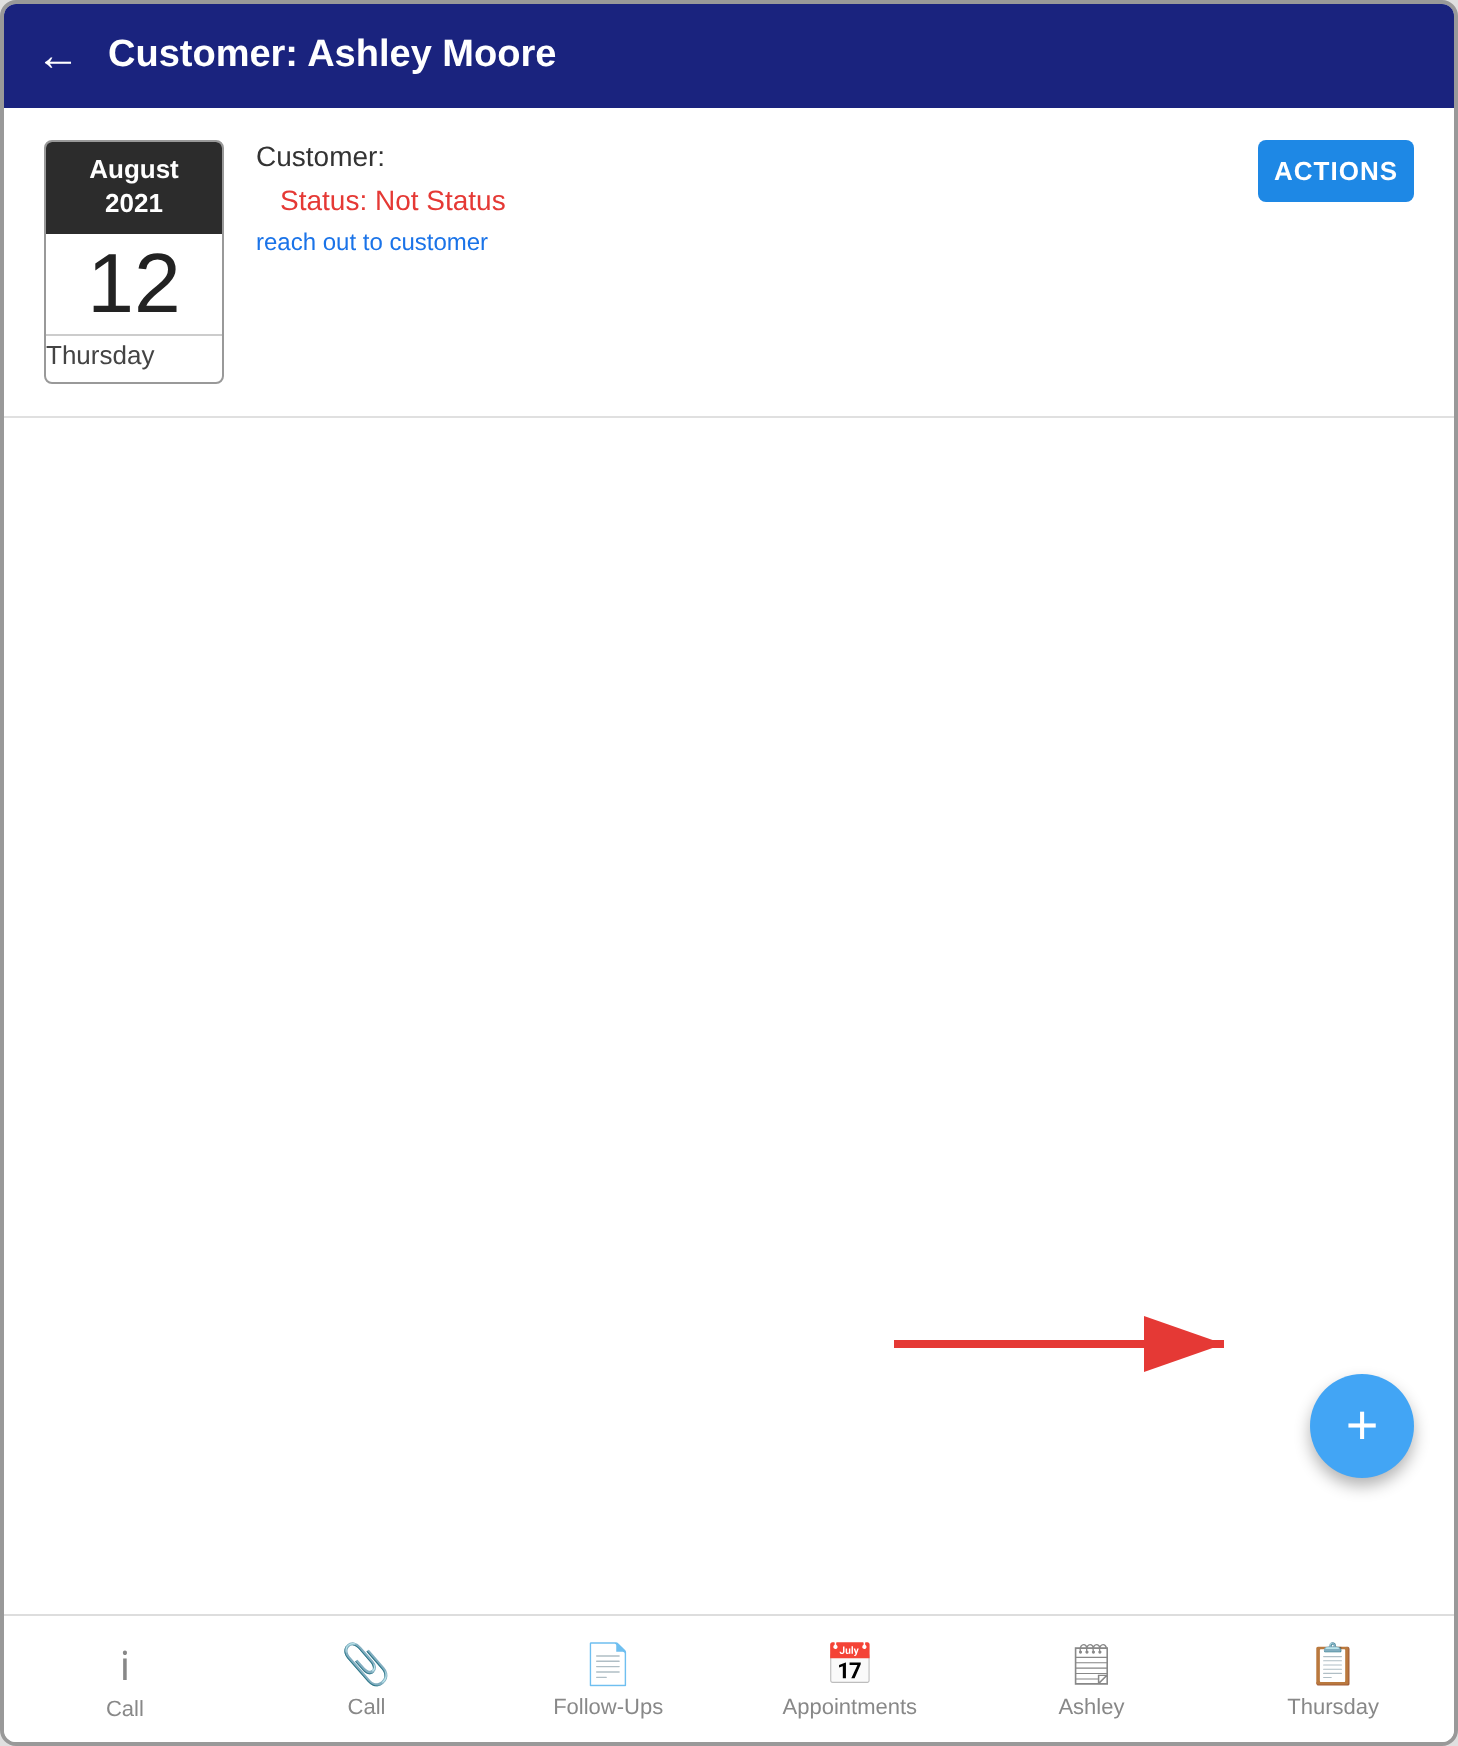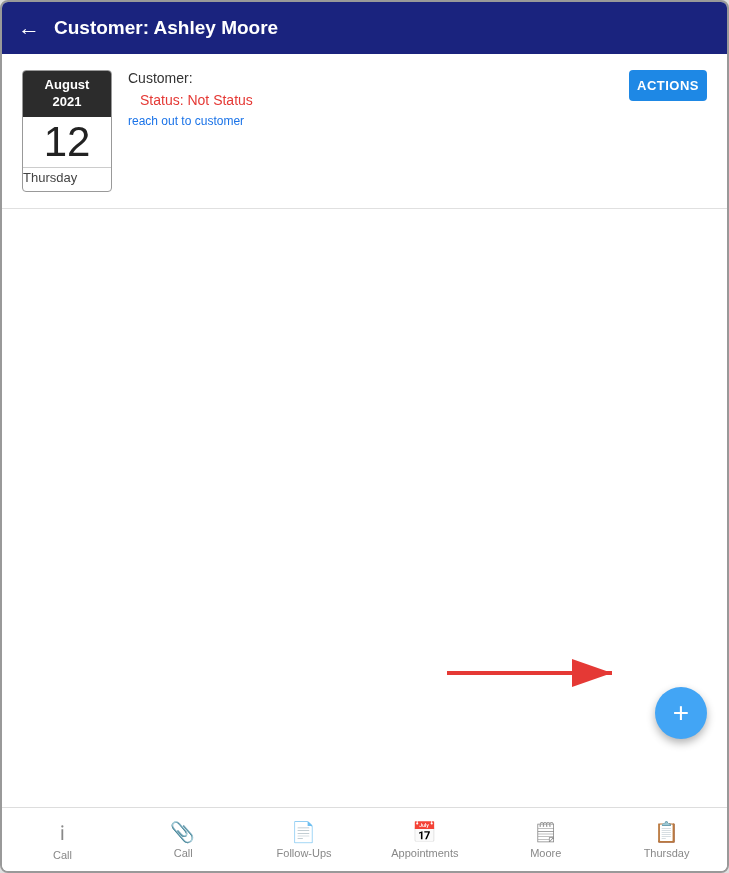--- a/index.html
+++ b/index.html
@@ -267,20 +267,20 @@
     <div class="nav-item">
       <span class="nav-icon">📄</span>
       <span class="nav-label">Follow-Ups</span>
     </div>
     <div class="nav-item">
       <span class="nav-icon">📅</span>
       <span class="nav-label">Appointments</span>
     </div>
     <div class="nav-item">
       <span class="nav-icon">🗒</span>
-      <span class="nav-label">Moore</span>
+      <span class="nav-label">Ashley</span>
     </div>
     <div class="nav-item">
       <span class="nav-icon">📋</span>
       <span class="nav-label">Thursday</span>
     </div>
   </div>
 </div>
 
 </body></html>

